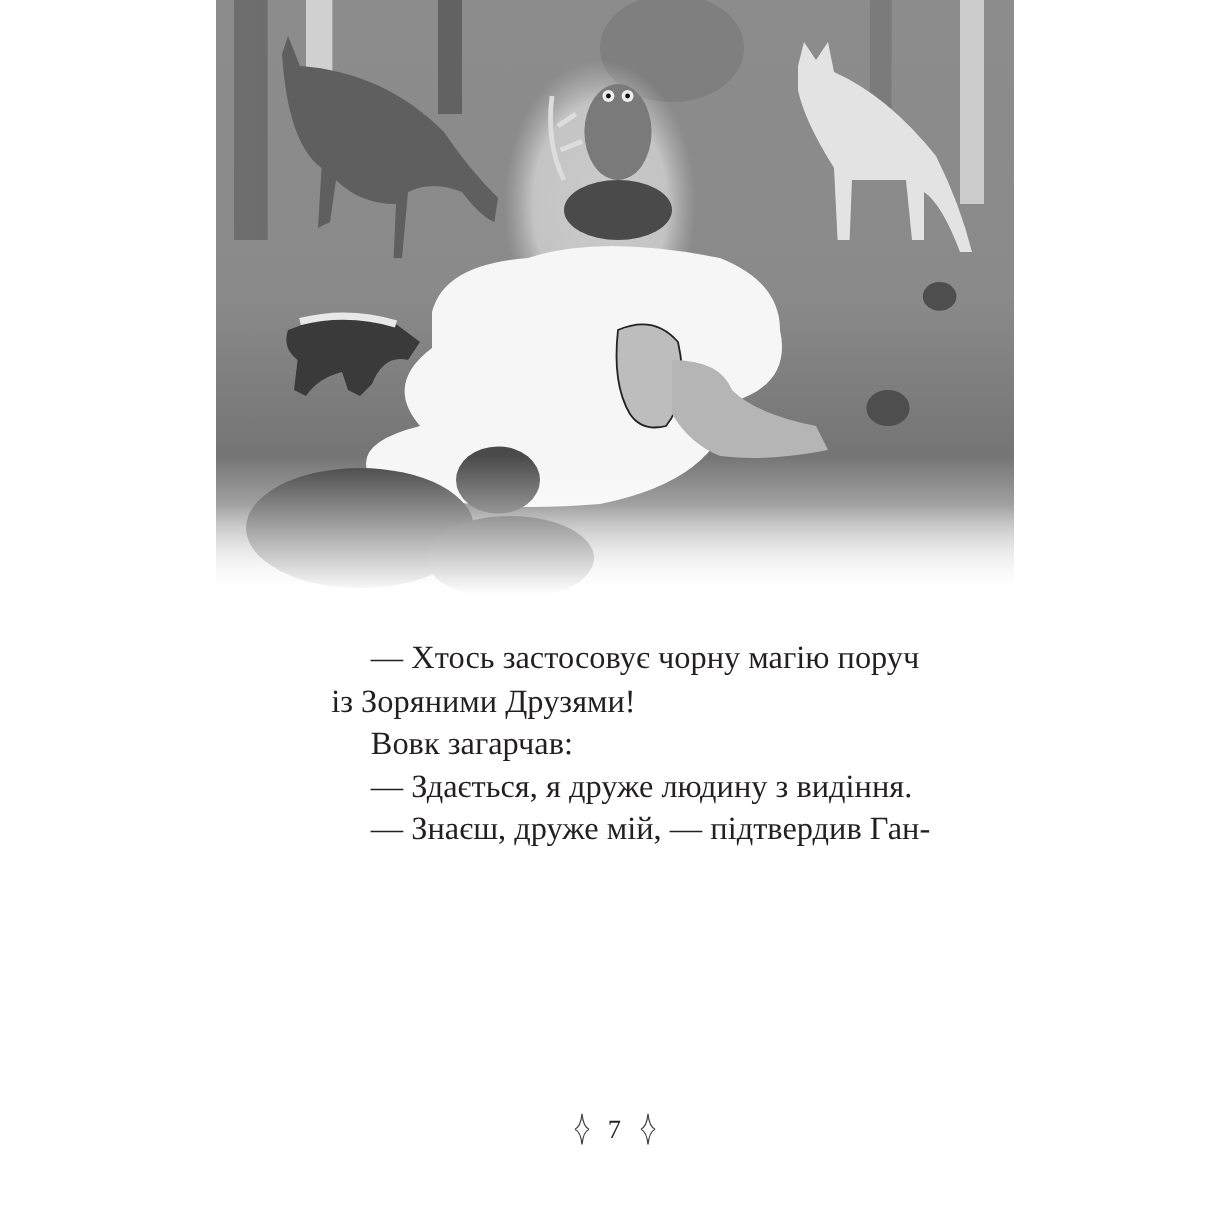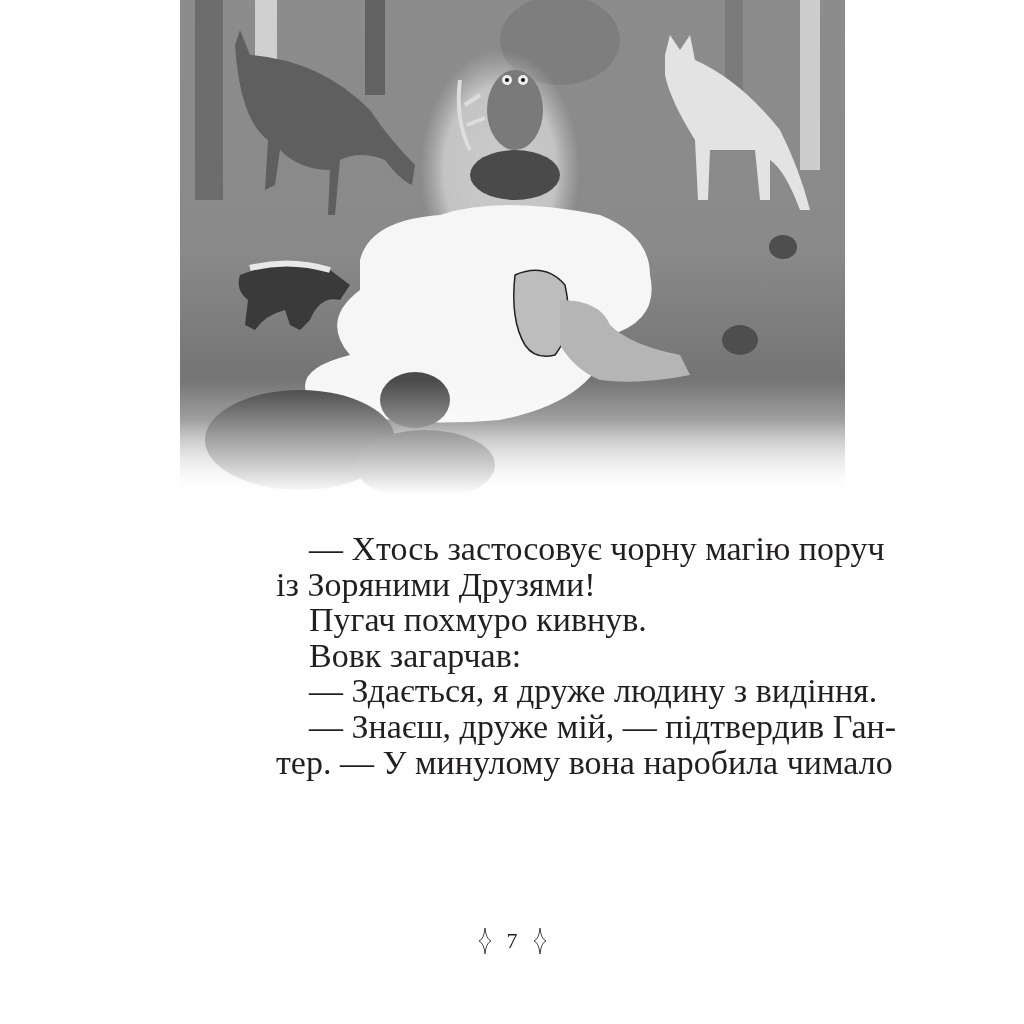--- a/index.html
+++ b/index.html
@@ -1,19 +1,19 @@
 <!DOCTYPE html>
 <html><head>
 <meta charset="utf-8">
 <style>
   html, body { margin: 0; padding: 0; background: #ffffff; }
   body { width: 1024px; height: 1024px; position: relative; overflow: hidden; font-family: "DejaVu Serif", "Liberation Serif", serif; }
   .illustration { position: absolute; left: 180px; top: 0; width: 665px; height: 495px; overflow: hidden; }
   .illustration svg { display: block; width: 100%; height: 100%; }
-  .text-block { position: absolute; left: 276px; top: 531px; width: 479px; color: #231f20; font-family: "Liberation Serif", "DejaVu Serif", serif; font-size: 34px; line-height: 35.6px; }
+  .text-block { position: absolute; left: 276px; top: 531px; width: 479px; color: #231f20; font-family: "Liberation Serif", "DejaVu Serif", serif; font-size: 27px; line-height: 35.6px; }
   .line { white-space: nowrap; }
   .line.indent { padding-left: 33px; }
   .line.justify { text-align: justify; text-align-last: justify; }
   .folio { position: absolute; left: 0; right: 0; top: 928px; display: flex; justify-content: center; align-items: center; gap: 16px; color: #231f20; font-family: "Liberation Serif", serif; font-size: 22px; }
   .star { width: 12px; height: 26px; }
 </style>
 </head>
 <body>
 
 <div class="illustration">
@@ -78,25 +78,23 @@
       <ellipse cx="560" cy="340" rx="18" ry="15" fill="#4e4e4e"></ellipse>
       <ellipse cx="603" cy="247" rx="14" ry="12" fill="#4e4e4e"></ellipse>
     </g>
     <rect x="0" y="380" width="665" height="115" fill="url(#fade)"></rect>
   </svg>
 </div>
 
 <div class="text-block">
   <div class="line indent justify">— Хтось застосовує чорну магію поруч</div>
   <div class="line">із Зоряними Друзями!</div>
-  <div class="line indent">Пугач похмуро кивнув.</div>
   <div class="line indent">Вовк загарчав:</div>
   <div class="line indent justify">— Здається, я друже людину з видіння.</div>
   <div class="line indent justify">— Знаєш, друже мій, — підтвердив Ган-</div>
-  <div class="line justify">тер. — У минулому вона наробила чимало</div>
 </div>
 
 <div class="folio">
   <svg class="star" viewBox="0 0 12 26">
     <path d="M6,0 Q7,11 12,13 Q7,15 6,26 Q5,15 0,13 Q5,11 6,0 Z" fill="none" stroke="#444" stroke-width="1"></path>
   </svg>
   <span>7</span>
   <svg class="star" viewBox="0 0 12 26">
     <path d="M6,0 Q7,11 12,13 Q7,15 6,26 Q5,15 0,13 Q5,11 6,0 Z" fill="none" stroke="#444" stroke-width="1"></path>
   </svg>

